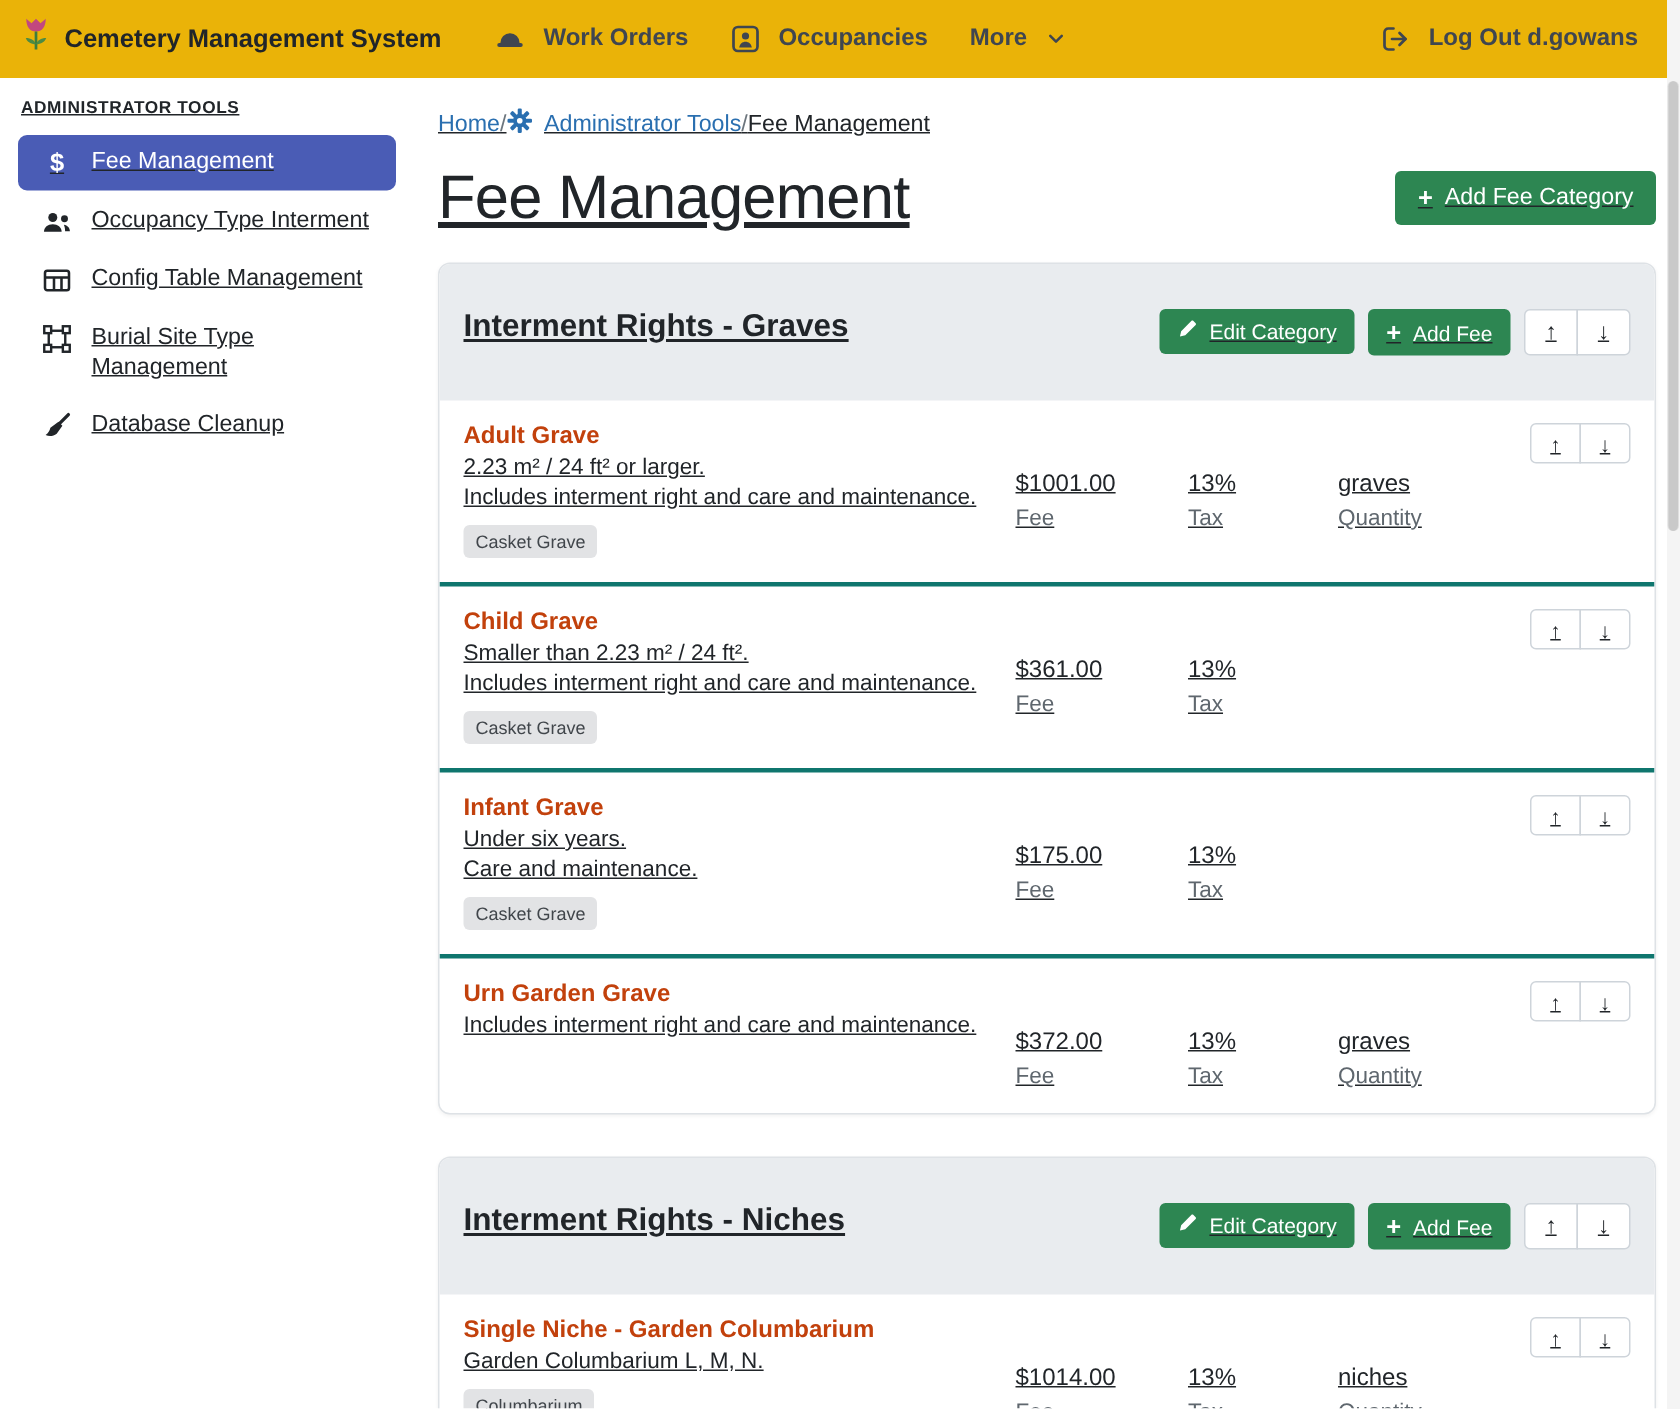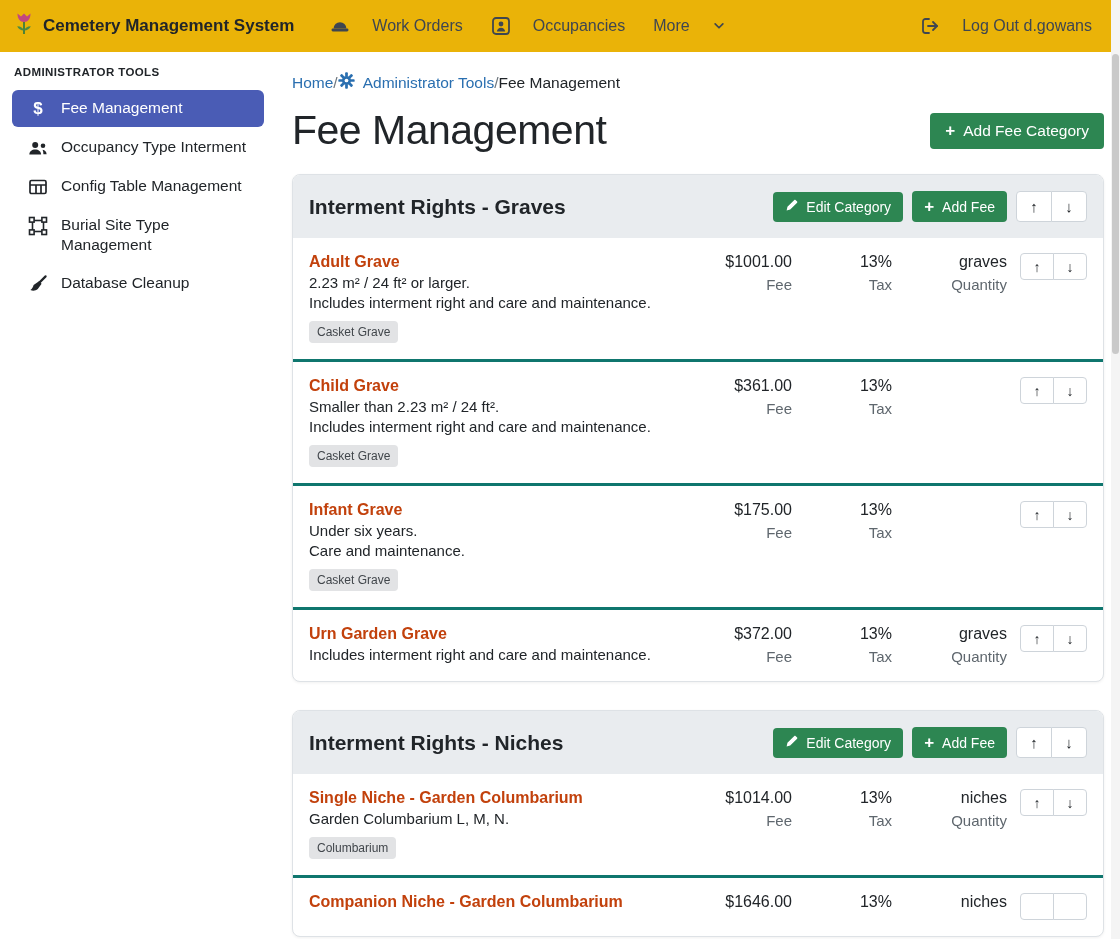--- a/index.html
+++ b/index.html
@@ -14,28 +14,28 @@
     height: 52px;
     background: #eab308;
     display: flex;
     align-items: center;
     padding: 0 14px;
   }
   .brand { display: flex; align-items: center; gap: 9px; margin-right: 22px; cursor: pointer; }
   .brand-title { font-size: 17px; font-weight: 700; color: #212529; }
   .nav-links { display: flex; align-items: center; }
   .nav-link {
-    display: flex; align-items: center; gap: 22px;
+    display: flex; align-items: center; gap: 12px;
     padding: 8px 14px; font-size: 16px; color: #3f4650;
-    text-decoration: none; cursor: pointer;
+    text-decoration: none; cursor: pointer; font-weight: bold;
   }
   .nav-link svg { display: block; }
   .logout { margin-left: auto; }
   
-  .layout { display: flex; height: 887px; }
+  .layout { display: flex; height: 887px; text-decoration: underline; }
   
   .sidebar { width: 276px; flex-shrink: 0; padding-top: 14px; background: #fff; }
   .side-heading {
     font-size: 11.5px; font-weight: 700; letter-spacing: .4px;
     color: #212529; padding: 0 14px; margin-bottom: 12px;
   }
   .side-item {
     display: flex; align-items: flex-start; gap: 13px;
     margin: 2px 12px; padding: 8px 16px; border-radius: 6px;
     font-size: 15.5px; line-height: 1.3; color: #212529; cursor: pointer;
@@ -67,43 +67,43 @@
   .arrow-group .arrow-btn:first-child { border-radius: 4px 0 0 4px; }
   .arrow-group .arrow-btn:last-child { border-radius: 0 4px 4px 0; }
   .row-arrows .arrow-btn { width: 34px; height: 27px; font-size: 14px; }
   
   .card {
     border: 1px solid #dee2e6; border-radius: 8px; overflow: hidden;
     box-shadow: 0 1px 3px rgba(0,0,0,.06); margin-top: 20px; background: #fff;
   }
   .card + .card { margin-top: 28px; }
   .card-header {
-    background: #e9ecef; padding: 16px 16px;
-    display: flex; align-items: center; gap: 9px;
+    background: #e9ecef; padding: 30px 16px;
+    display: flex; align-items: flex-start; gap: 9px;
   }
   .card-title { font-size: 21px; font-weight: 600; flex: 1; color: #212529; }
   .fee-row {
     display: grid;
     grid-template-columns: 1fr 115px 100px 115px 80px;
     padding: 15px 16px 16px;
     border-top: 3px solid #0f766e;
     align-items: start;
   }
   .card-body .fee-row:first-child { border-top: none; }
   .fee-name {
     color: #c2410c; font-weight: 700; font-size: 16px;
     text-decoration: none; display: inline-block; cursor: pointer;
   }
   .fee-desc { font-size: 15px; margin-top: 3px; color: #212529; }
   .fee-desc:empty { display: none; }
   .badge {
     display: inline-block; background: #e2e3e5; color: #41464b;
     font-size: 12px; padding: 4px 8px; border-radius: 4px; margin-top: 10px;
   }
-  .fee-col { text-align: right; }
+  .fee-col { text-align: left; margin-top: 32px; }
   .fee-col .val { font-size: 16px; }
   .fee-col .lbl { font-size: 15px; color: #5f676e; margin-top: 5px; }
   .row-arrows { justify-self: end; display: inline-flex; }
   
   .scrollbar { position: fixed; top: 0; right: 0; width: 9px; height: 100%; background: #f4f4f4; }
   .scroll-thumb { position: absolute; top: 54px; right: 1px; width: 7px; height: 300px; background: #c9c9c9; border-radius: 4px; }
 </style>
 </head>
 <body>
 

